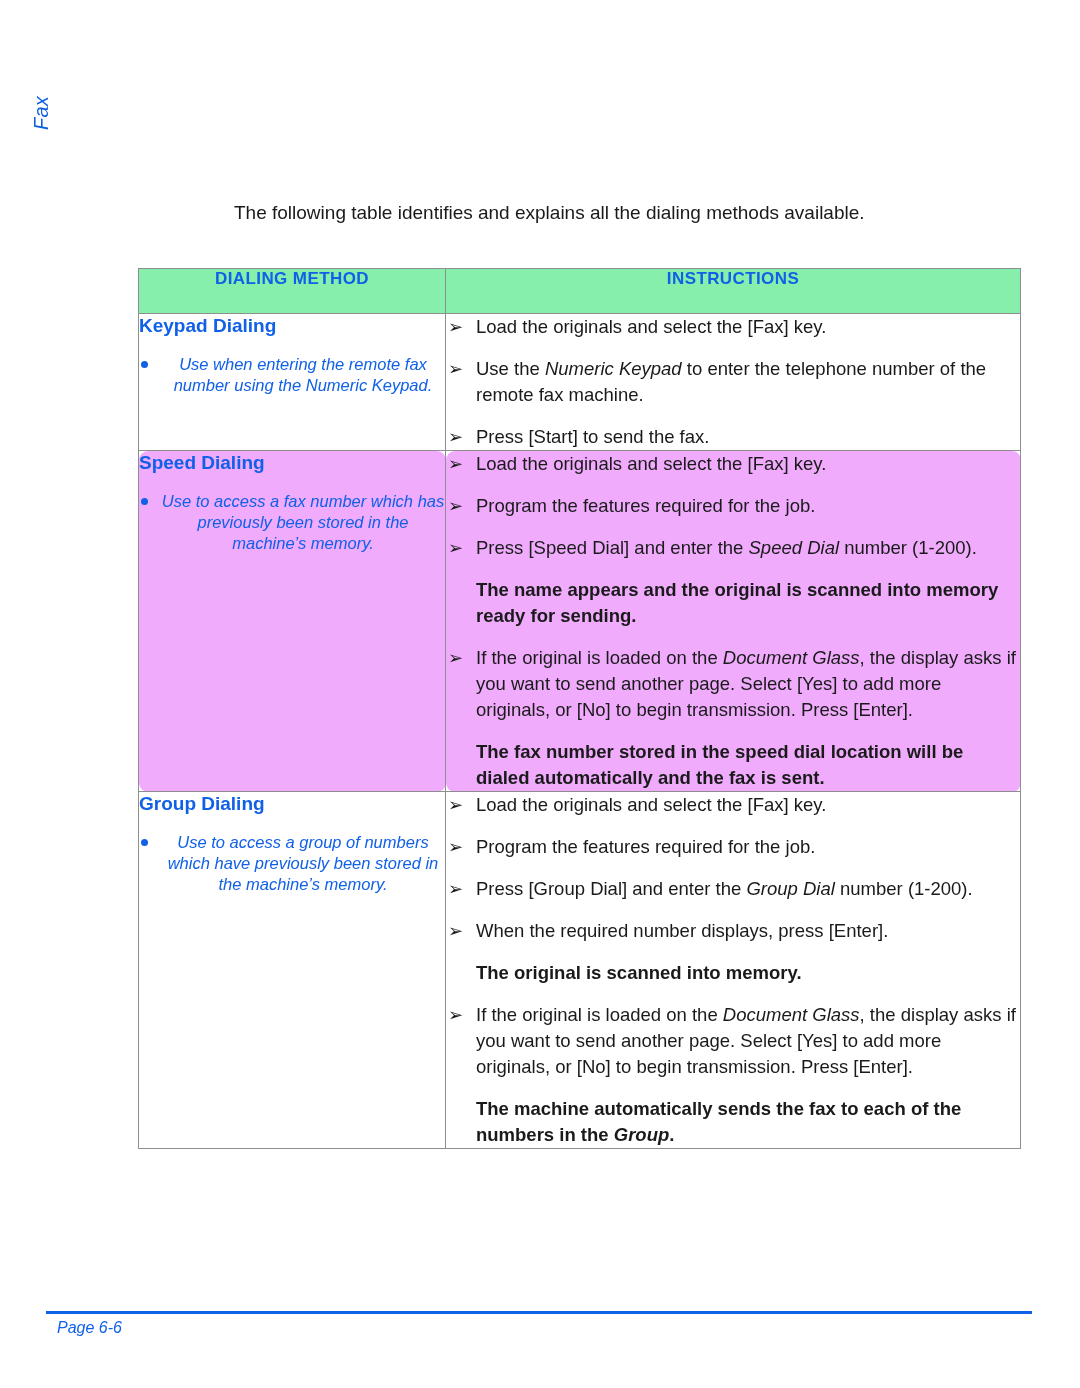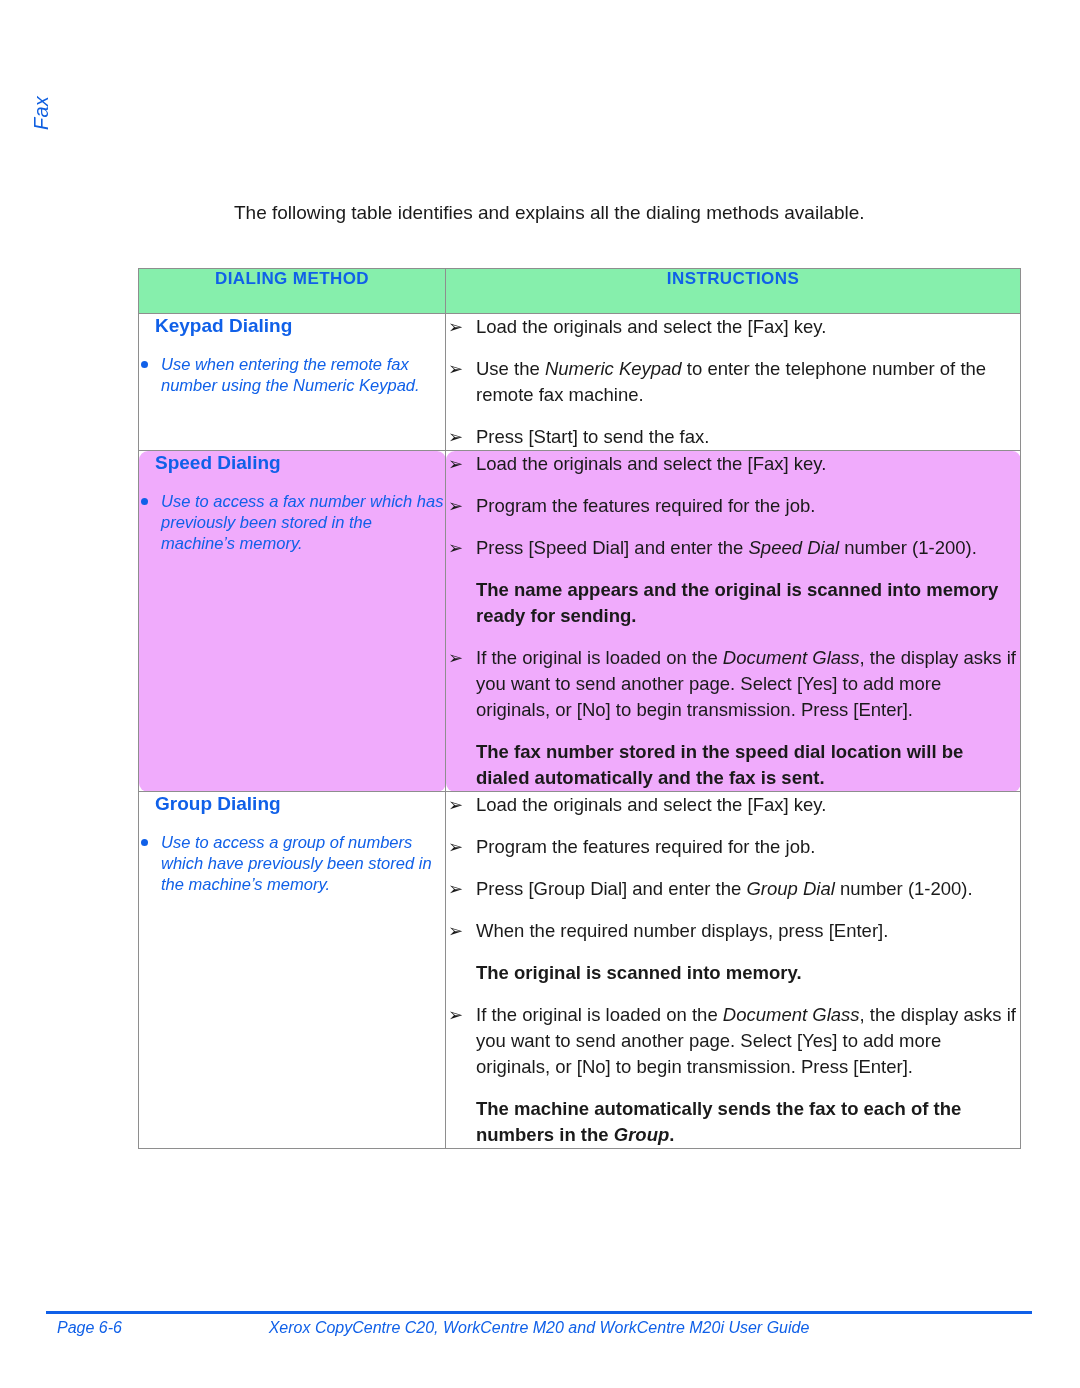--- a/index.html
+++ b/index.html
@@ -99,31 +99,32 @@
   tr.row-white td { background: #ffffff; }
   tr.row-gray  td { background: #f0abfc; border-radius: 9px; }
 
   .method-cell {
     padding: 14px 14px 18px 12px;
   }
   .method-title {
     color: #1060e8;
     font-weight: bold;
     font-size: 19px;
-    margin: 0 0 16px 16px;
+    margin: 0 0 16px 0;
     line-height: 24px;
   }
   .method-bullet {
     position: relative;
     padding-left: 22px;
     color: #1060e8;
     font-style: italic;
     font-size: 16.5px;
     line-height: 21px;
     margin: 0;
+    text-align: center;
   }
   .method-bullet .dot {
     position: absolute;
     left: 2px;
     top: 7px;
     width: 7px;
     height: 7px;
     border-radius: 50%;
     background: #1060e8;
     font-size: 0;
@@ -256,16 +257,15 @@
               <div class="instr-note"><span>The original is scanned into memory.</span></div>
               <div class="instr-item"><span class="arrow">➢</span><span>If the original is loaded on the </span><span class="ital">Document Glass</span><span>, the display asks if you want to send another page. Select [Yes] to add more originals, or [No] to begin transmission. Press [Enter].</span></div>
               <div class="instr-note"><span>The machine automatically sends the fax to each of the numbers in the </span><span class="ital">Group</span><span>.</span></div>
             </td>
           </tr>
         </tbody>
     </table>
   </div>
 
   <div class="footer-rule"></div>
-  <div class="footer-right">Xerox CopyCentre C20, WorkCentre M20 and WorkCentre M20i User Guide</div>
   <div class="footer-left">Page 6-6</div>
 
 </div>
 
 </body></html>

